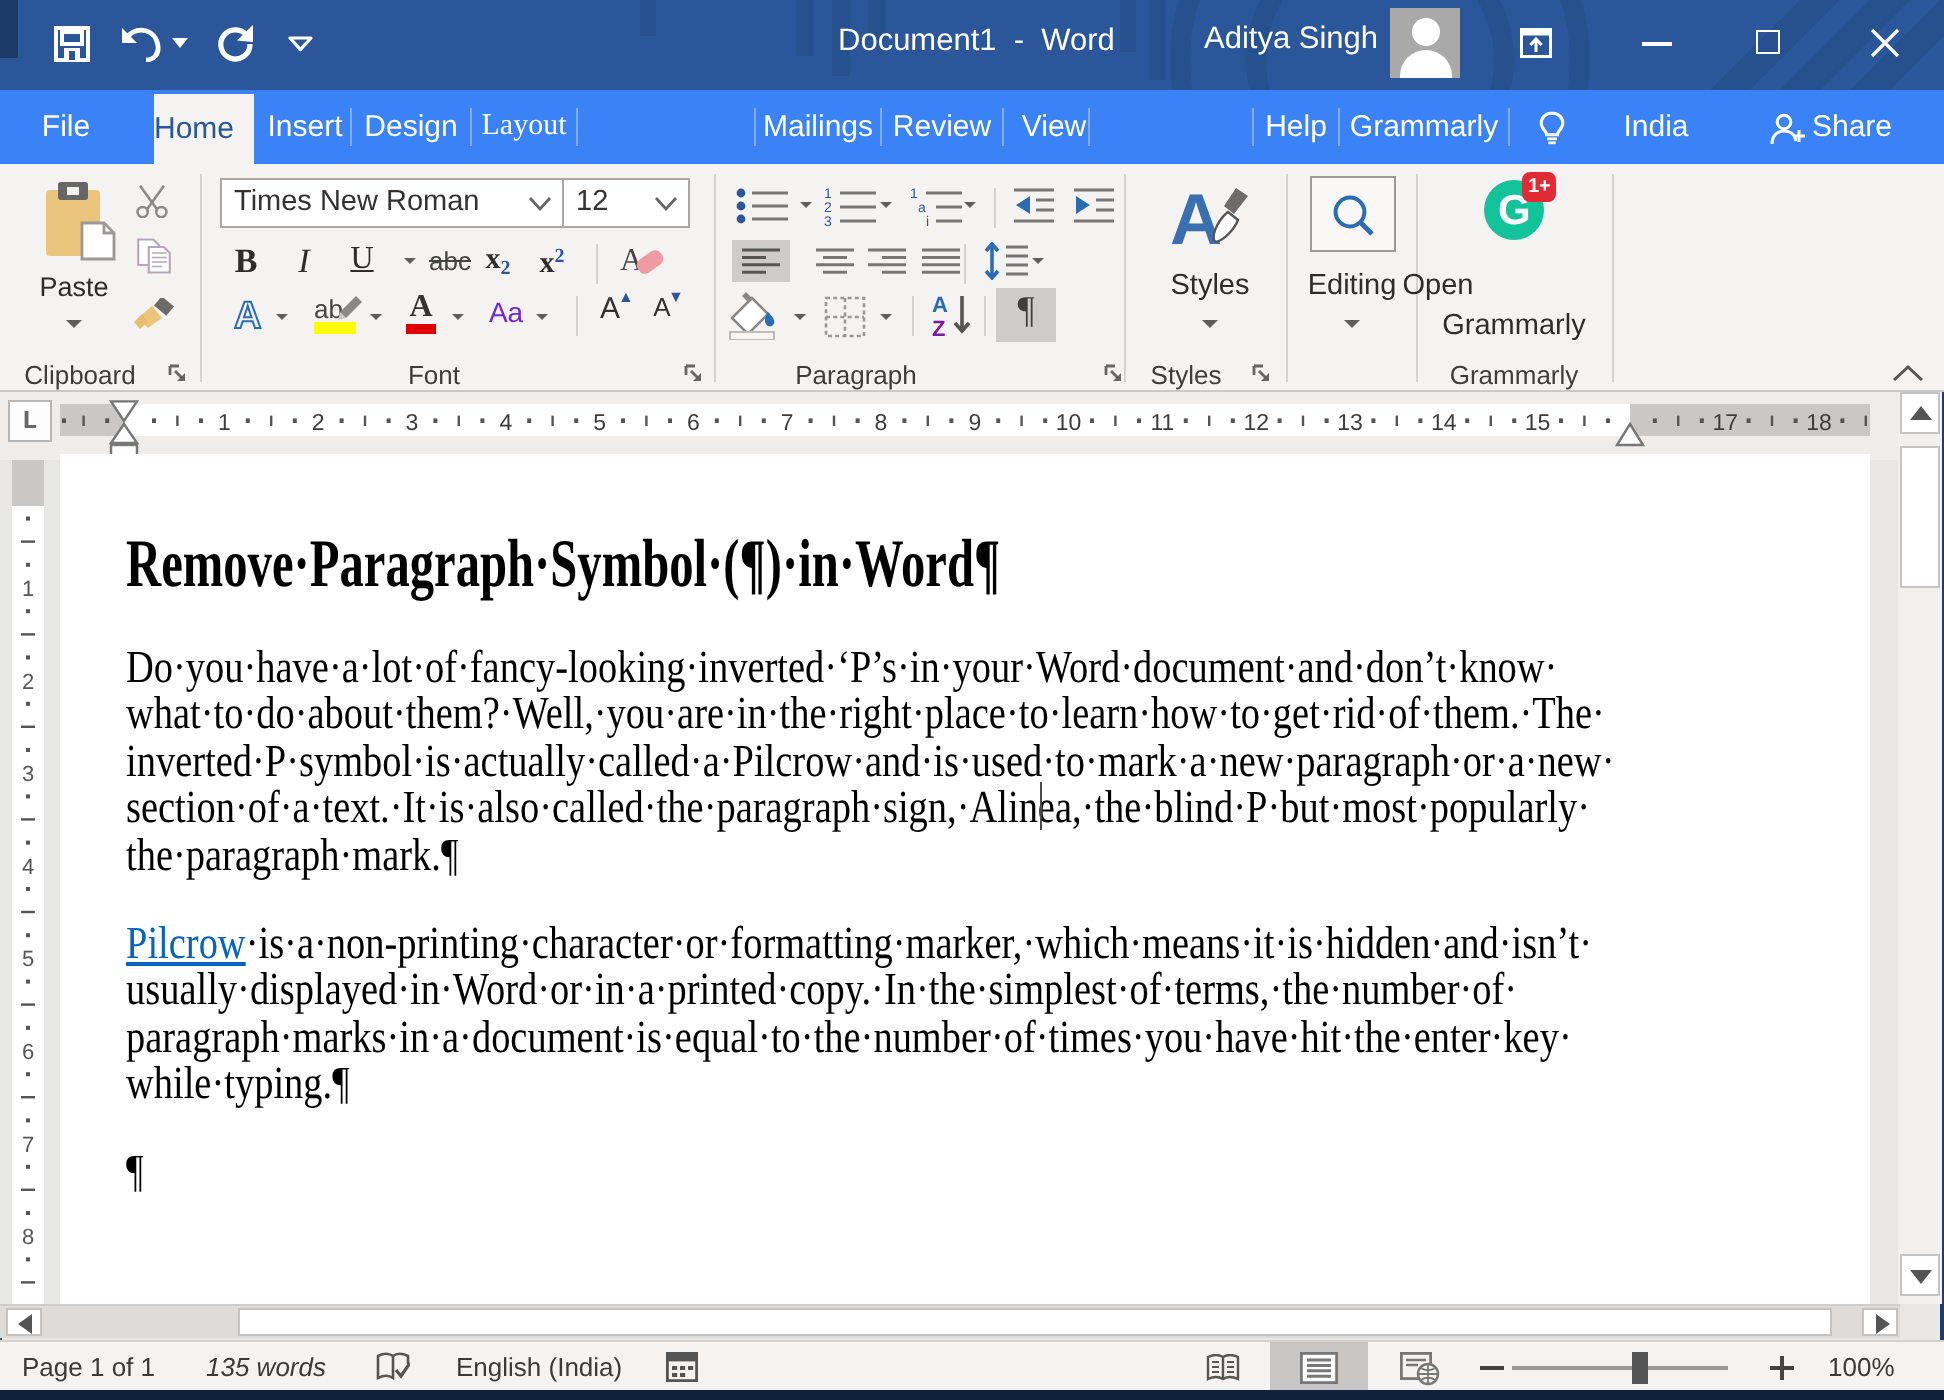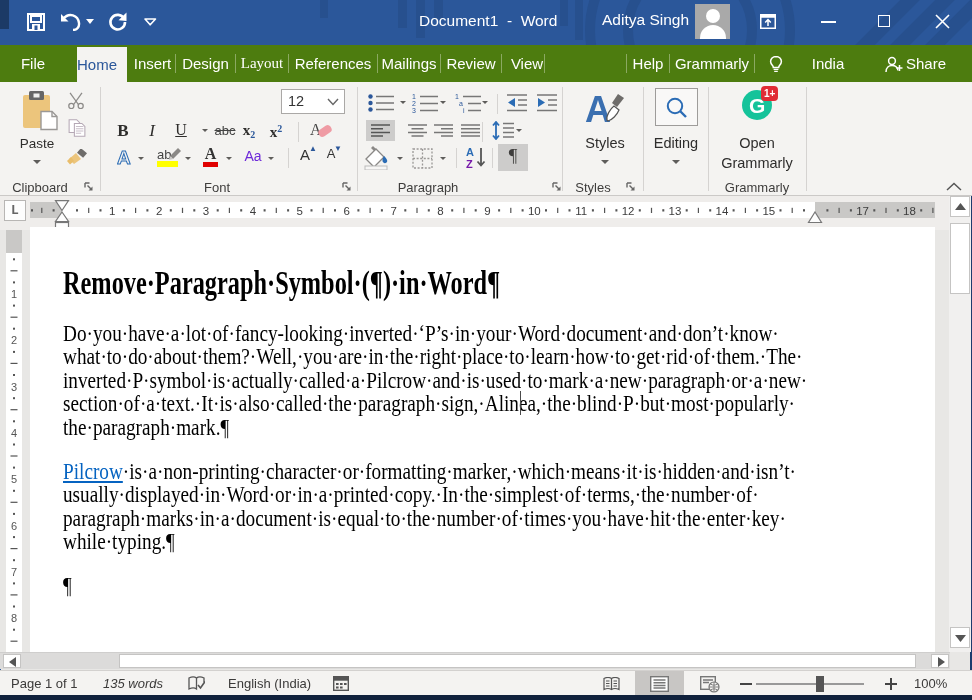--- a/index.html
+++ b/index.html
@@ -5,21 +5,21 @@
 * { margin:0; padding:0; box-sizing:border-box; }
 html,body { width:972px; height:700px; overflow:hidden; }
 body { font-family:"Liberation Sans", sans-serif; position:relative; background:#e8e7e5; }
 
 
 #titlebar { position:absolute; left:0; top:0; width:972px; height:45px; background:#2b579a; overflow:hidden; }
 #titlebar .pat { position:absolute; }
 .wtxt { color:#fff; }
 
 
-#tabrow { position:absolute; left:0; top:45px; width:972px; height:37px; background:#4d7c0f; }
+#tabrow { position:absolute; left:0; top:45px; width:972px; height:37px; background:#3b82f6; }
 .tab { position:absolute; top:0; height:37px; line-height:37px; color:#fff; font-size:15px; text-align:center; }
 .tabsep { position:absolute; top:9px; height:19px; width:1px; background:rgba(255,255,255,0.35); }
 #hometab { position:absolute; left:77px; top:2px; width:50px; height:35px; background:#f4f3f1; color:#2b579a; font-size:15px; line-height:35px; }
 
 
 #ribbon { position:absolute; left:0; top:82px; width:972px; height:114px; background:#f4f3f1; border-bottom:1px solid #cbc9c7; }
 .gsep { position:absolute; top:5px; height:104px; width:1px; background:#d5d3d1; }
 .glabel { position:absolute; top:98px; height:17px; font-size:13px; color:#3e3d3c; text-align:center; width:100px; }
 .launch { position:absolute; top:100px; width:9px; height:9px; }
 .combo { position:absolute; background:#fff; border:1px solid #aaa8a6; }
@@ -127,21 +127,20 @@
   <svg class="pat" style="left:935px;top:14px" width="15" height="15" viewBox="0 0 15 15">
     <path d="M1 1 L 14 14 M 14 1 L 1 14" stroke="#fff" stroke-width="1.6"></path>
   </svg>
 </div>
 <div id="tabrow">
   <div class="tab" style="left:13px;width:40px;">File</div>
   <div id="hometab">Home</div>
   <div class="tab" style="left:130px;width:45px;">Insert</div>
   <div class="tab" style="left:176px;width:59px;">Design</div>
   <div class="tab" style="left:236px;width:52px;font-family:Liberation Serif, serif;">Layout</div>
-  <div class="tab" style="left:289px;width:88px;">References</div>
   <div class="tab" style="left:378px;width:62px;">Mailings</div>
   <div class="tab" style="left:441px;width:60px;">Review</div>
   <div class="tab" style="left:506px;width:42px;">View</div>
   <div class="tab" style="left:627px;width:42px;">Help</div>
   <div class="tab" style="left:670px;width:84px;">Grammarly</div>
   <div class="tabsep" style="left:175px"></div>
   <div class="tabsep" style="left:235px"></div>
   <div class="tabsep" style="left:288px"></div>
   <div class="tabsep" style="left:377px"></div>
   <div class="tabsep" style="left:440px"></div>
@@ -200,20 +199,26 @@
     <rect x="12" y="1" width="8" height="6" transform="rotate(40 16 4)" fill="#6e6c6a"></rect>
     <path d="M 3 10 L 10 4 L 15 10 L 8 15 Z" fill="#ecc57c"></path>
     <path d="M 1 12 L 5 8 L 8 12 L 4 15.5 Z" fill="#e9bd6b"></path>
   </svg>
   <div class="glabel" style="left:-10px;">Clipboard</div>
   <svg class="launch" style="left:84px;">
       <use href="#launchico"></use>
     </svg>
   <div class="gsep" style="left:100px"></div>
 
+  <div class="combo" style="left:110px;top:7px;width:172px;height:25px;">
+    <div style="position:absolute;left:6px;top:3px;font-size:14.5px;color:#333">Times New Roman</div>
+    <svg style="position:absolute;right:5px;top:8px" width="12" height="8" viewBox="0 0 12 8">
+        <path d="M1 1 L6 6.5 L11 1" fill="none" stroke="#666" stroke-width="1.4"></path>
+      </svg>
+  </div>
   <div class="combo" style="left:281px;top:7px;width:64px;height:25px;">
     <div style="position:absolute;left:6px;top:3px;font-size:14.5px;color:#333">12</div>
     <svg style="position:absolute;right:5px;top:8px" width="12" height="8" viewBox="0 0 12 8">
         <path d="M1 1 L6 6.5 L11 1" fill="none" stroke="#666" stroke-width="1.4"></path>
       </svg>
   </div>
 
   <div class="rtxt" style="left:114px;top:39px;width:18px;font-weight:bold;font-family:'Liberation Serif',serif;font-size:17px;">B</div>
   <div class="rtxt" style="left:145px;top:39px;width:14px;font-style:italic;font-family:'Liberation Serif',serif;font-size:17px;">I</div>
   <div class="rtxt" style="left:172px;top:39px;width:18px;text-decoration:underline;font-family:'Liberation Serif',serif;font-size:16px;">U</div>
@@ -384,21 +389,21 @@
       <path d="M14 14 L20 20" stroke="#2b6cb5" stroke-width="2.4"></path>
     </svg>
   </div>
   <div class="rtxt" style="left:646px;top:53px;width:60px;font-size:14.5px;">Editing</div>
   <div class="darr" style="left:672px;top:78px;"></div>
   <div class="gsep" style="left:708px"></div>
 
   <div style="position:absolute;left:742px;top:8px;width:30px;height:30px;border-radius:50%;background:#15c39a"></div>
   <div style="position:absolute;left:749px;top:12px;width:17px;height:22px;font-size:21px;font-weight:bold;color:#fff;font-family:'Liberation Sans';">G</div>
   <div style="position:absolute;left:761px;top:4px;min-width:10px;height:15px;padding:0 3px;border-radius:4px;background:#e02b35;color:#fff;font-size:10px;font-weight:bold;line-height:15px;text-align:center">1+</div>
-  <div class="rtxt" style="left:727px;top:53px;width:60px;font-size:14.5px;">Open</div>
+  <div class="rtxt" style="left:689px;top:53px;width:60px;font-size:14.5px;">Open</div>
   <div class="rtxt" style="left:712px;top:73px;width:90px;font-size:14.5px;">Grammarly</div>
   <div class="glabel" style="left:707px;">Grammarly</div>
   <div class="gsep" style="left:806px"></div>
 
   <svg class="ricon" style="left:946px;top:100px" width="16" height="9" viewBox="0 0 16 9">
     <path d="M1 8 L8 1.5 L15 8" fill="none" stroke="#555" stroke-width="1.5"></path>
   </svg>
 </div>
 <div id="rulerzone">
   <div style="position:absolute;left:4px;top:4px;width:22px;height:21px;background:#fdfdfd;border:1px solid #b8b6b4;">

